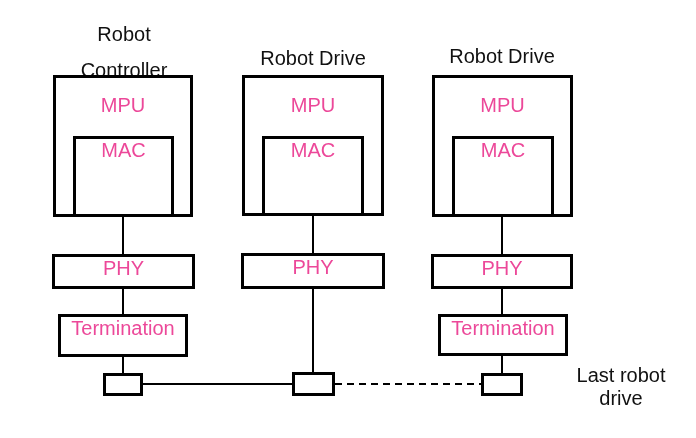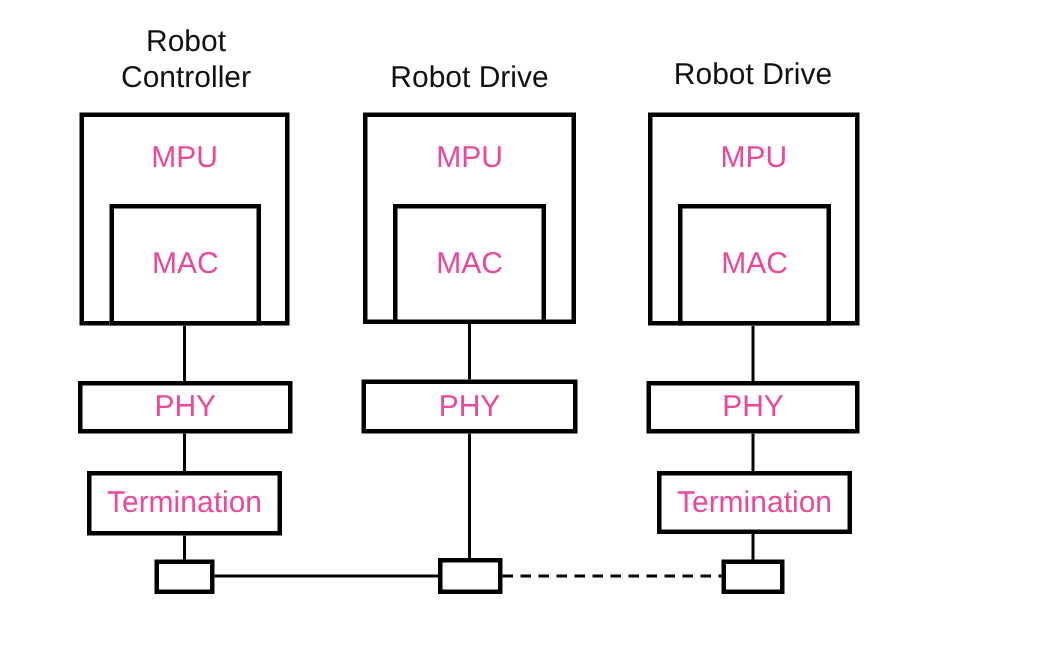--- a/index.html
+++ b/index.html
@@ -17,32 +17,31 @@
     overflow: hidden;
   }
   .lbl {
     font-size: 20px;
     color: #ec4899;
   }
   .title {
     position: absolute;
     text-align: center;
     font-size: 20px;
-    line-height: 24px;
+    line-height: 36px;
     white-space: pre-line;
   }
   .box {
     position: absolute;
     border: 3px solid #000000;
     box-sizing: border-box;
     background: #ffffff;
   }
   .center-label {
     display: flex;
-    align-items: center;
     justify-content: center;
   }
   .mpu-label {
     position: absolute;
     left: 0;
     right: 0;
     top: 16px;
     text-align: center;
   }
   .mac-box {
@@ -130,14 +129,16 @@
     </div>
     <div class="box center-label lbl" style="left:431px; top:254px; width:142px; height:35px;">
       <span>PHY</span>
     </div>
     <div class="box center-label lbl" style="left:438px; top:314px; width:130px; height:42px;">
       <span>Termination</span>
     </div>
     <div class="box" style="left:481px; top:373px; width:42px; height:23px;"></div>
   </div>
 
+  <div class="annotation" style="left:561px; top:364px; width:120px;">Last robot
+drive</div>
 
 </div>
 
 </body></html>

